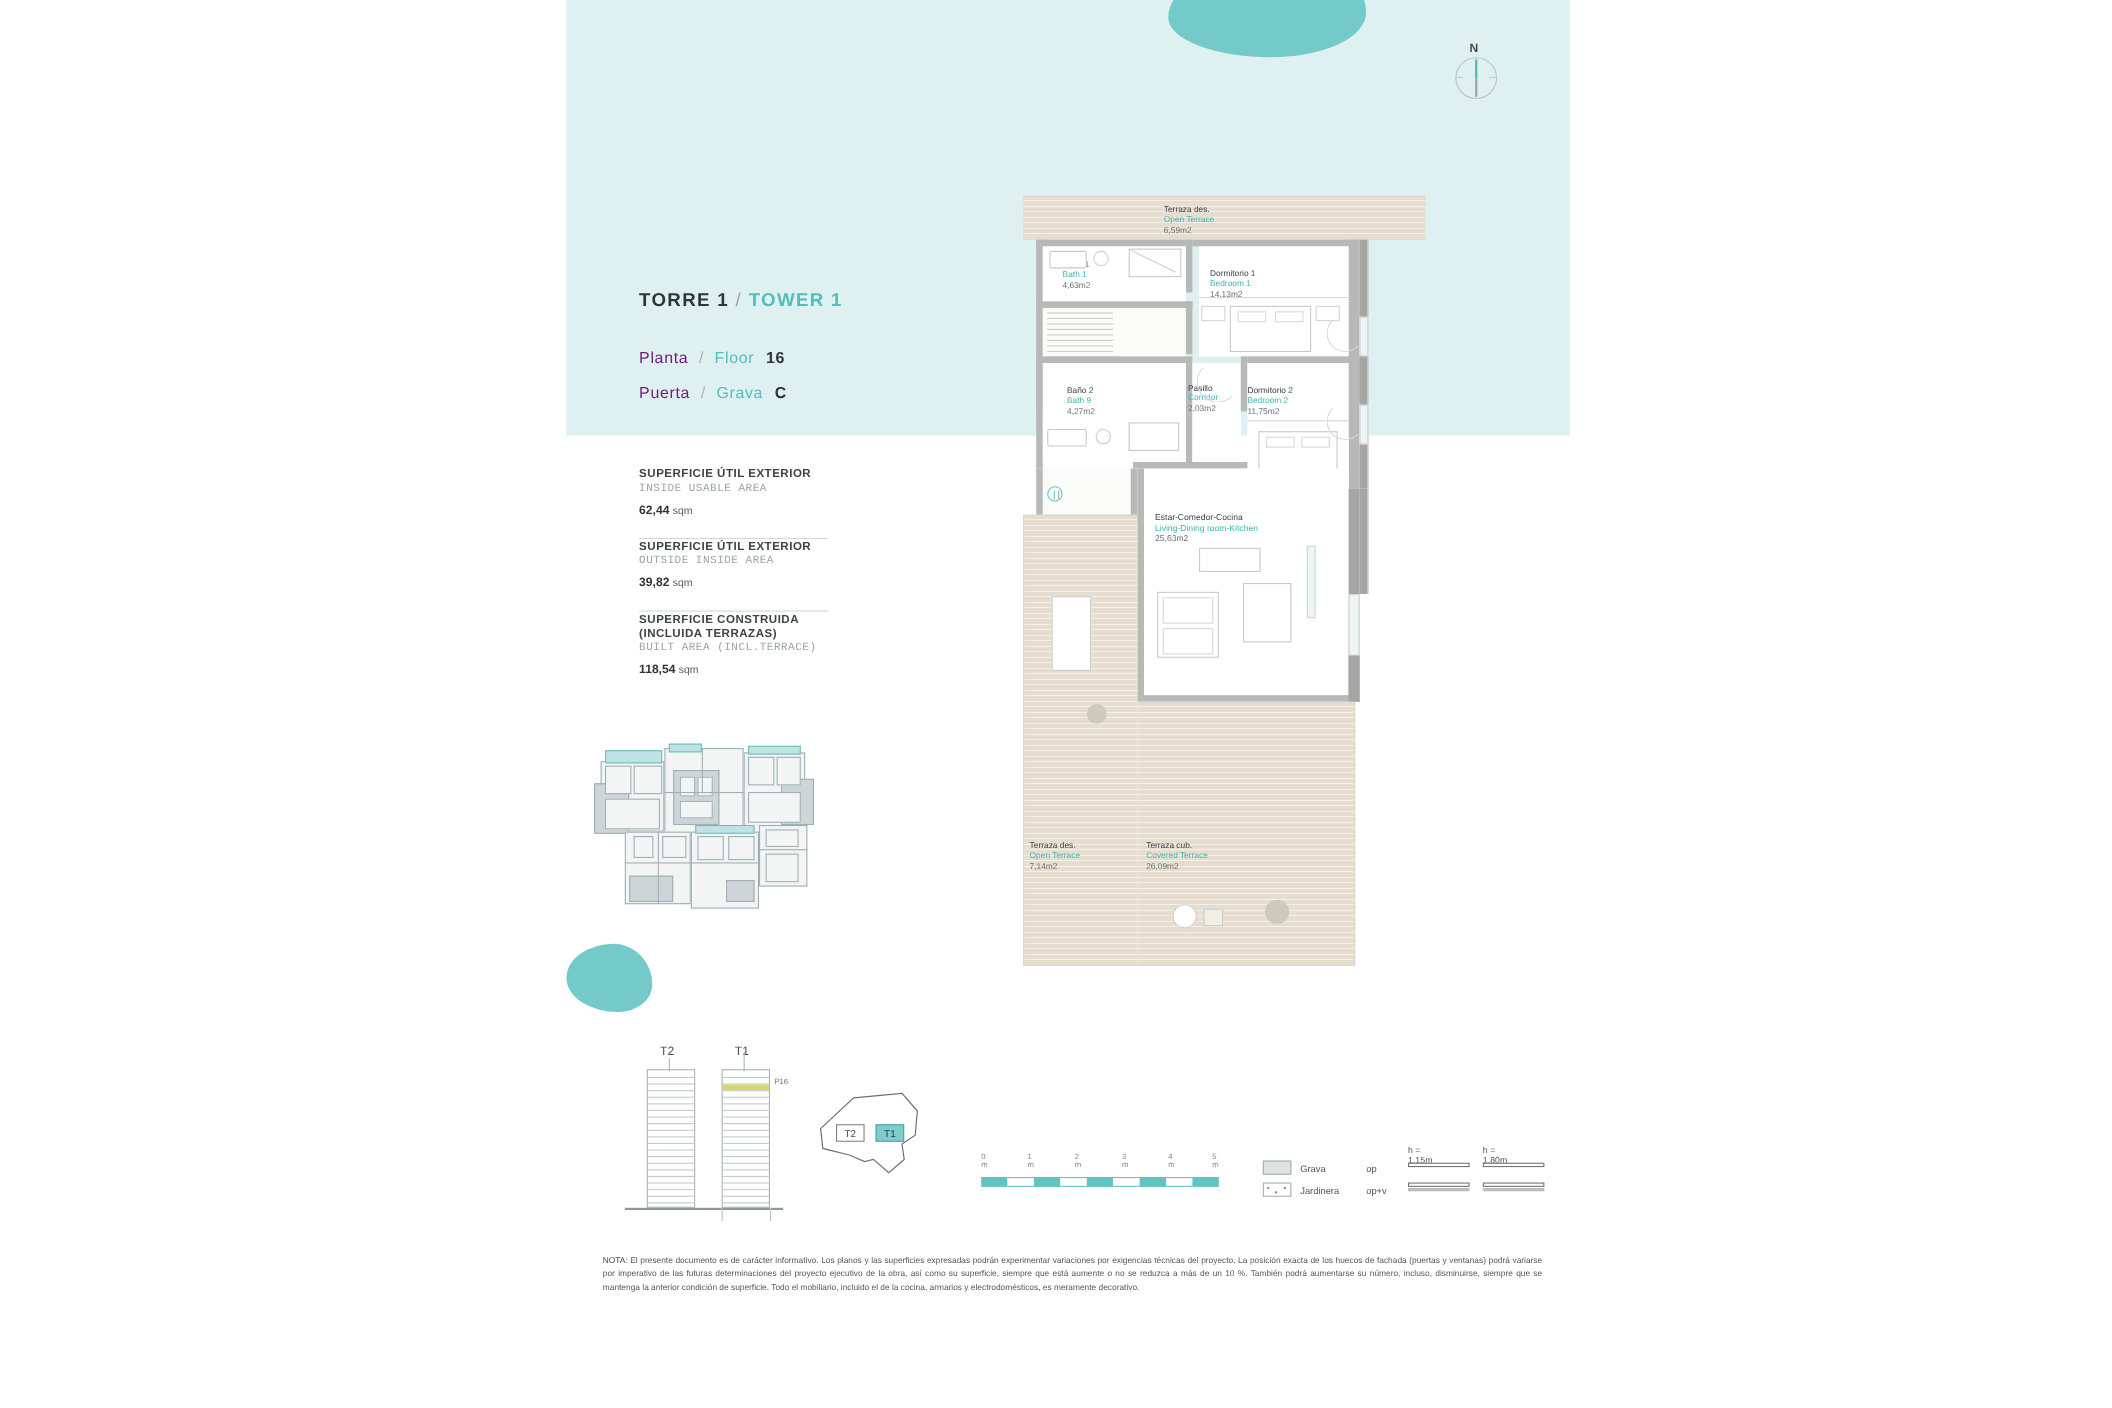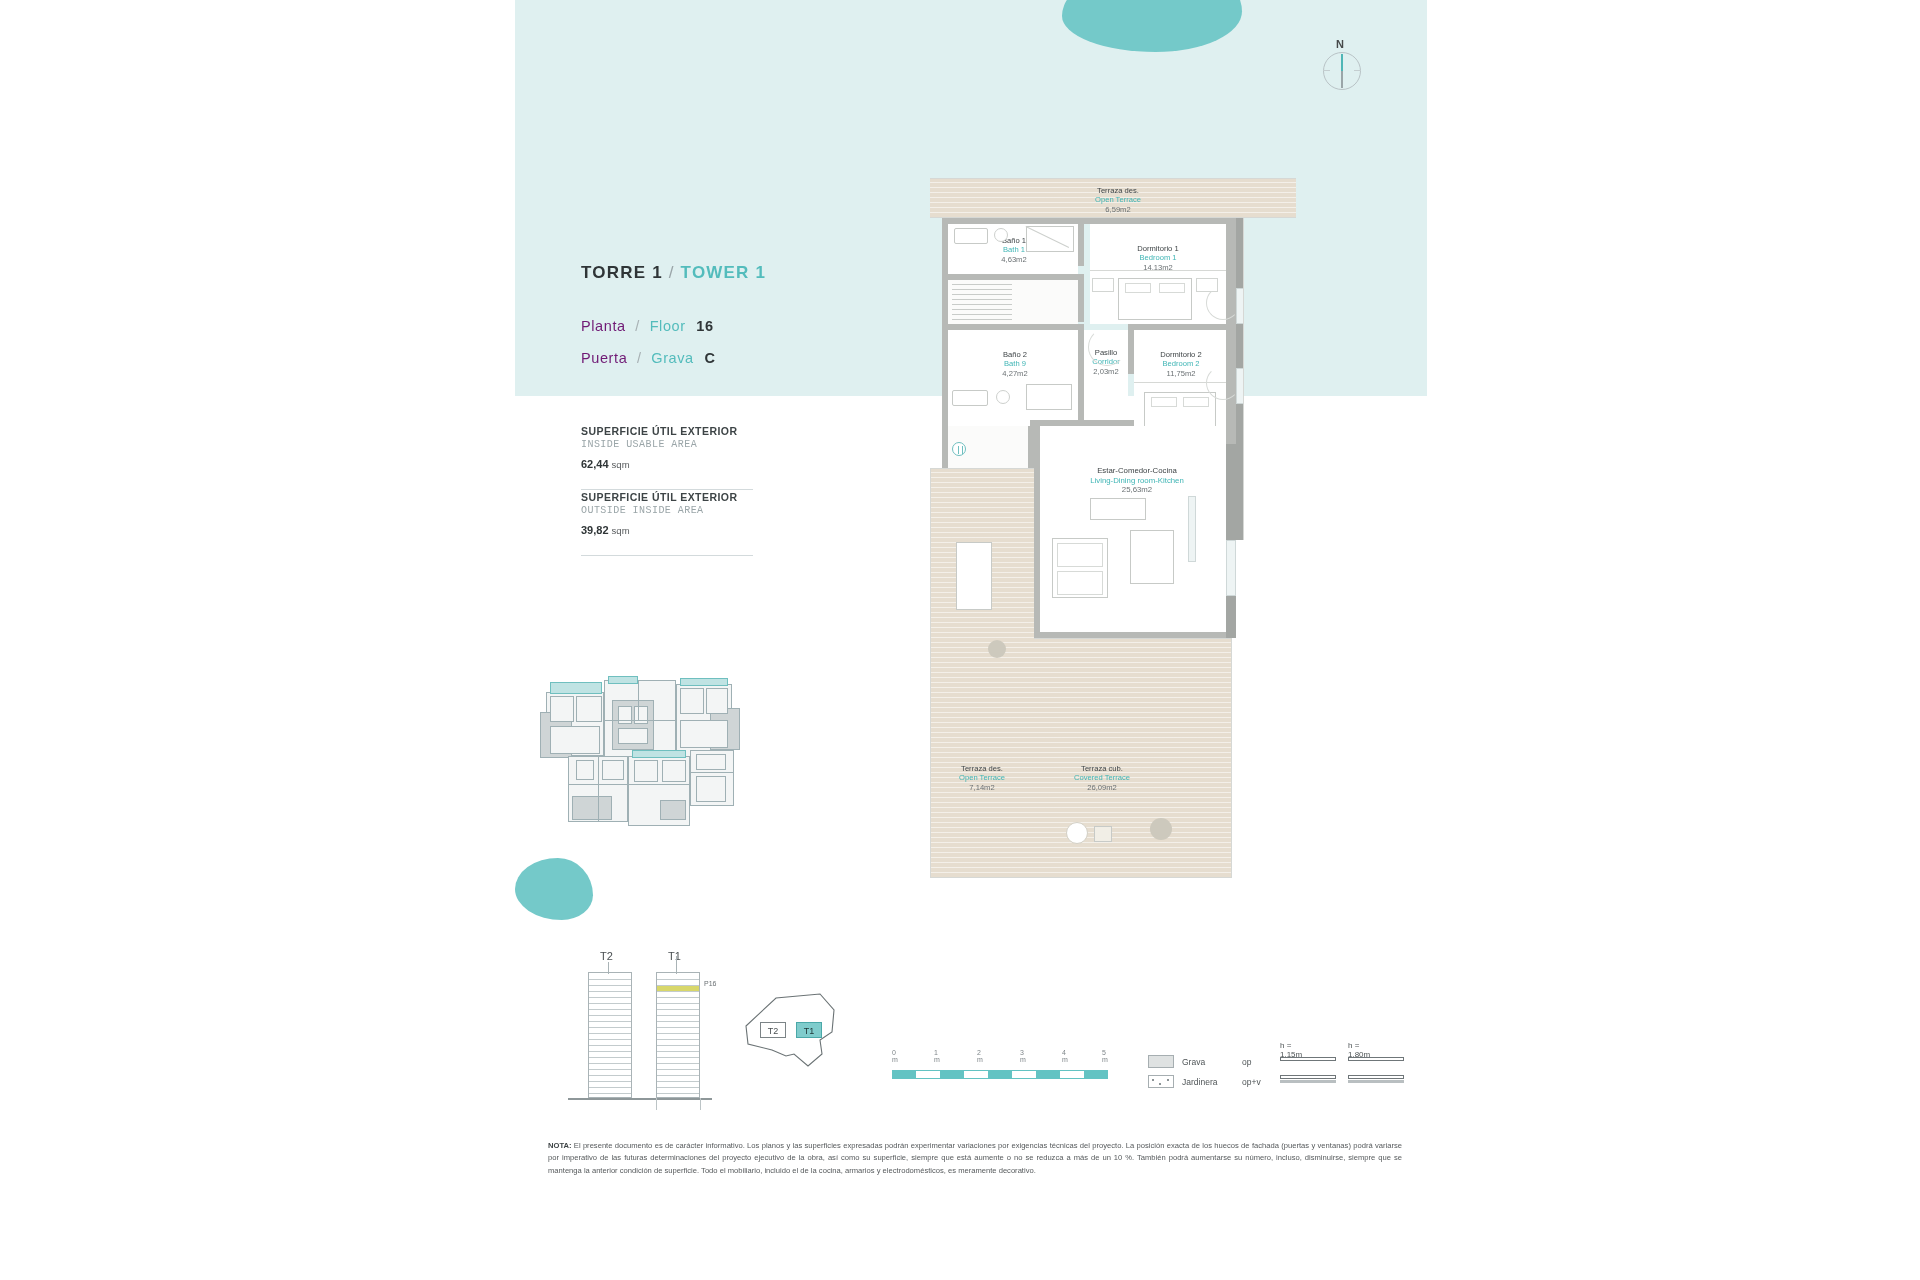--- a/index.html
+++ b/index.html
@@ -219,21 +219,21 @@
   
   .note {
     position: absolute;
     left: 548px; top: 1140px;
     width: 854px;
     font-size: 7.6px;
     line-height: 1.62;
     color: #55595b;
     text-align: justify;
   }
-  .note b { font-weight: bold; color: #3d4345; }
+  .note b { font-weight: normal; color: #3d4345; }
 
   
   .plan {
     position: absolute;
     left: 930px; top: 178px;
     width: 380px; height: 780px;
   }
   .p-abs { position: absolute; box-sizing: border-box; }
 
   .terr {            
@@ -245,21 +245,20 @@
       rgba(0,0,0,0) 1px, rgba(0,0,0,0) 5px);
   }
   .wall  { background: #b7b9b6; }
   .wall-d{ background: #a3a6a3; }
   .room  { background: #ffffff; }
   .room-l{ background: #fbfbfa; }
   .thinline { background: #d6d8d5; }
 
   .lbl {
     position: absolute;
-    text-align: center;
     line-height: 1.22;
     font-size: 7.6px;
     color: #3e4446;
     white-space: nowrap;
   }
   .lbl .es { display: block; color: #3e4446; }
   .lbl .en { display: block; color: #3fb5b5; }
   .lbl .m2 { display: block; color: #6a7073; }
 
   .furn {
@@ -365,20 +364,29 @@
   <div class="area-block" style="top:491px;">
     <div class="t-es">SUPERFICIE ÚTIL EXTERIOR</div>
     <div class="t-en">OUTSIDE INSIDE AREA</div>
     <div class="val">
       <b>39,82</b>
       <span>sqm</span>
     </div>
   </div>
   <div class="hr" style="top:555px;"></div>
 
+  <div class="area-block" style="top:557px;">
+    <div class="t-es">SUPERFICIE CONSTRUIDA</div>
+    <div class="t-es">(INCLUIDA TERRAZAS)</div>
+    <div class="t-en">BUILT AREA (INCL.TERRACE)</div>
+    <div class="val">
+      <b>118,54</b>
+      <span>sqm</span>
+    </div>
+  </div>
 
   <div class="keyplan">
 
     <div class="kp-r kp-w" style="left:8px;  top:20px; width:58px;  height:64px;"></div>
     <div class="kp-r kp-h" style="left:12px; top:10px; width:52px;  height:12px;"></div>
     <div class="kp-r kp-w" style="left:66px; top:8px;  width:72px;  height:96px;"></div>
     <div class="kp-r kp-h" style="left:70px; top:4px;  width:30px;  height:8px;"></div>
     <div class="kp-r kp-w" style="left:138px;top:12px; width:56px;  height:80px;"></div>
     <div class="kp-r kp-h" style="left:142px;top:6px;  width:48px;  height:8px;"></div>
     <div class="kp-r kp-g" style="left:2px;  top:40px; width:32px;  height:46px;"></div>

